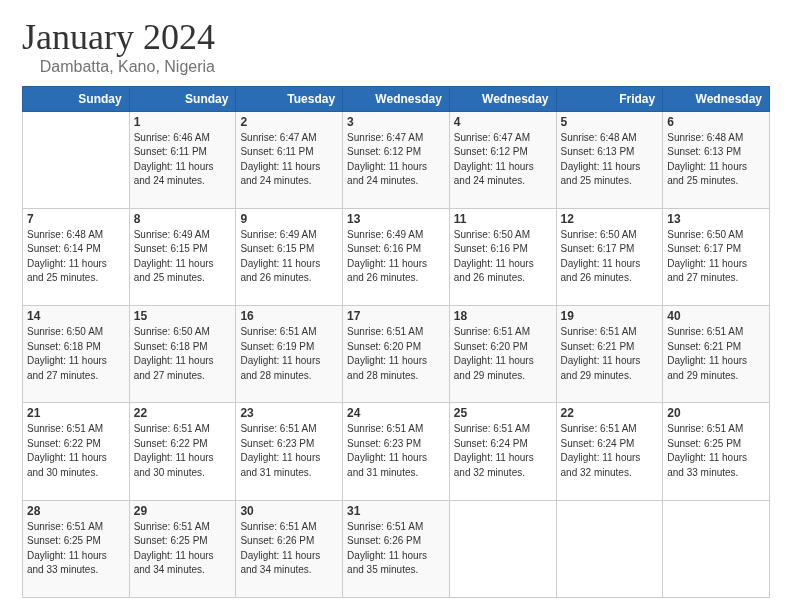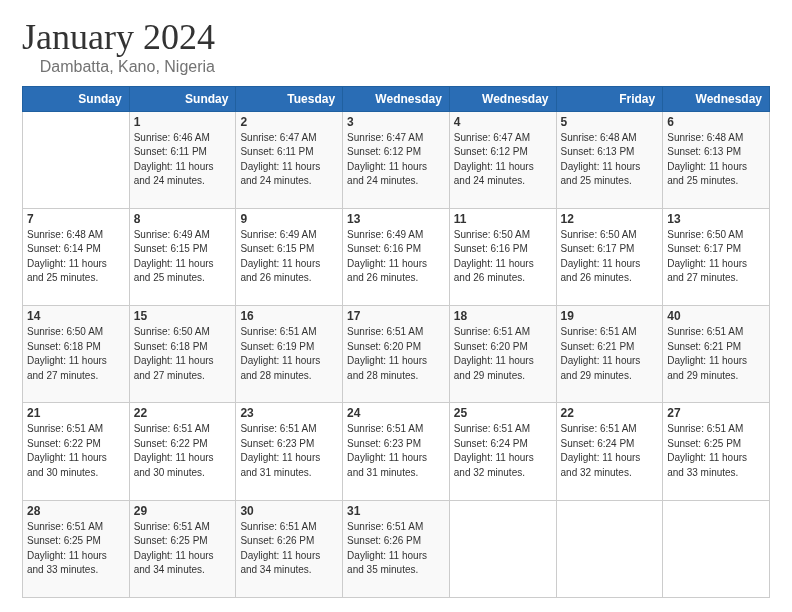--- a/index.html
+++ b/index.html
@@ -227,21 +227,21 @@
           </td>
           <td>
             <span class="day-num">25</span>
             <div class="day-info">Sunrise: 6:51 AM<br>Sunset: 6:24 PM<br>Daylight: 11 hours<br>and 32 minutes.</div>
           </td>
           <td>
             <span class="day-num">22</span>
             <div class="day-info">Sunrise: 6:51 AM<br>Sunset: 6:24 PM<br>Daylight: 11 hours<br>and 32 minutes.</div>
           </td>
           <td>
-            <span class="day-num">27</span>
+            <span class="day-num">20</span>
             <div class="day-info">Sunrise: 6:51 AM<br>Sunset: 6:25 PM<br>Daylight: 11 hours<br>and 33 minutes.</div>
           </td>
         </tr>
         <tr>
           <td>
             <span class="day-num">28</span>
             <div class="day-info">Sunrise: 6:51 AM<br>Sunset: 6:25 PM<br>Daylight: 11 hours<br>and 33 minutes.</div>
           </td>
           <td>
             <span class="day-num">29</span>

